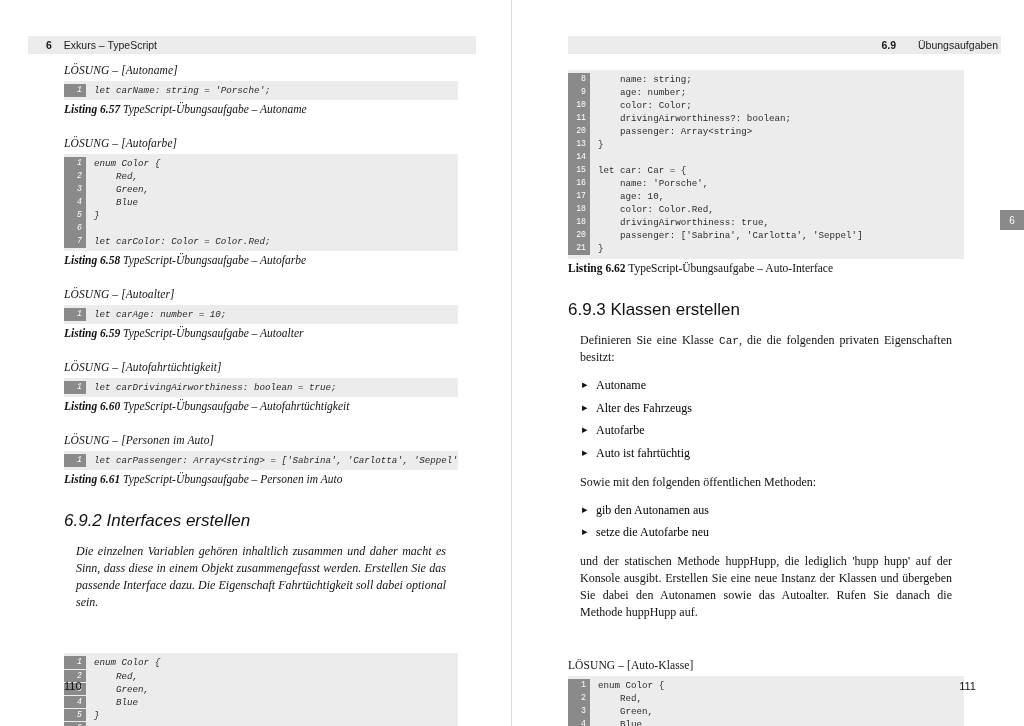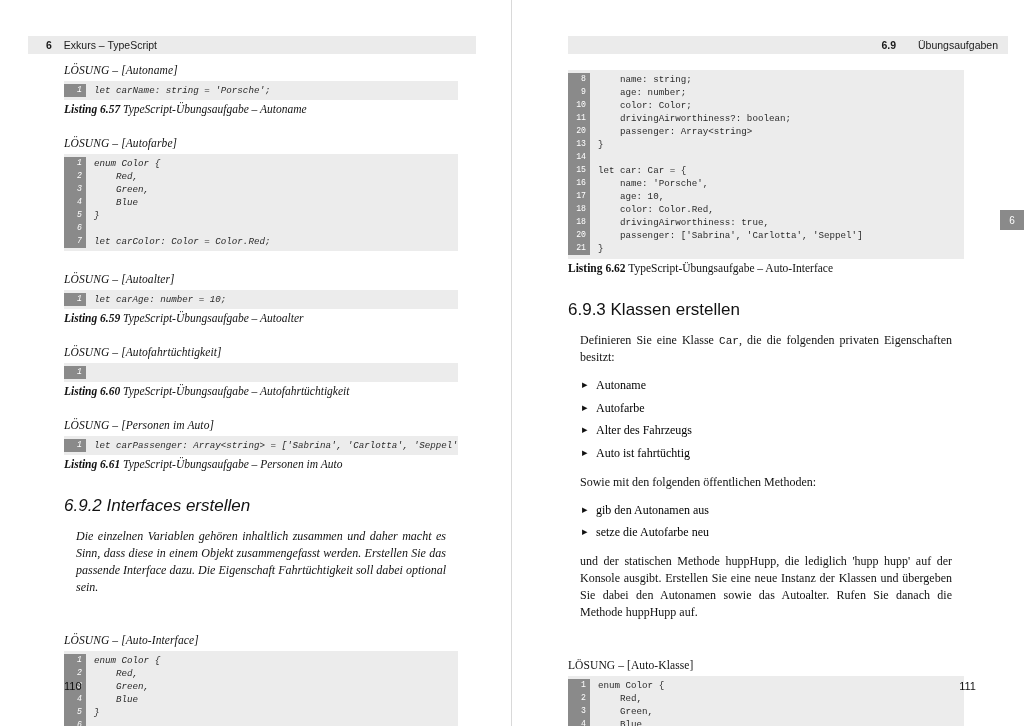--- a/index.html
+++ b/index.html
@@ -46,21 +46,21 @@
     font-family: "Liberation Sans", sans-serif;
     font-size: 10.5px;
     color: #1a1a1a;
   }
   .runhead .num {
     font-weight: bold;
     margin-right: 12px;
   }
   .runhead .ttl { font-weight: normal; }
   .runhead.left { left: 28px; top: 36px; width: 430px; padding-left: 18px; }
-  .runhead.right { left: 56px; top: 36px; width: 430px; padding-right: 10px; justify-content: flex-end; }
+  .runhead.right { left: 56px; top: 36px; width: 430px; padding-right: 3px; justify-content: flex-end; }
   .runhead.right .ttl { margin-left: 10px; }
 
   .content {
     position: absolute;
   }
   .page.left .content { left: 64px; top: 64px; width: 394px; font-style: italic; }
   .page.right .content { left: 56px; top: 66px; width: 396px; }
 
   
   .loesung {
@@ -209,37 +209,41 @@
         <p class="loesung">LÖSUNG – [Autofarbe]</p>
         <div class="listing">
           <div class="row"><span class="ln">1</span><span class="src">enum Color {</span></div>
           <div class="row"><span class="ln">2</span><span class="src">    Red,</span></div>
           <div class="row"><span class="ln">3</span><span class="src">    Green,</span></div>
           <div class="row"><span class="ln">4</span><span class="src">    Blue</span></div>
           <div class="row"><span class="ln">5</span><span class="src">}</span></div>
           <div class="row"><span class="ln">6</span><span class="src"></span></div>
           <div class="row"><span class="ln">7</span><span class="src">let carColor: Color = Color.Red;</span></div>
         </div>
+        <p class="caption">
+          <span class="lbl">Listing 6.58</span>
+          <span>TypeScript-Übungsaufgabe – Autofarbe</span>
+        </p>
 
         <div class="spacer-22"></div>
 
         <p class="loesung">LÖSUNG – [Autoalter]</p>
         <div class="listing">
           <div class="row"><span class="ln">1</span><span class="src">let carAge: number = 10;</span></div>
         </div>
         <p class="caption">
           <span class="lbl">Listing 6.59</span>
           <span>TypeScript-Übungsaufgabe – Autoalter</span>
         </p>
 
         <div class="spacer-22"></div>
 
         <p class="loesung">LÖSUNG – [Autofahrtüchtigkeit]</p>
         <div class="listing">
-          <div class="row"><span class="ln">1</span></div>
+          <div class="row"><span class="ln">1</span><span class="src">let carDrivingAirworthiness: boolean = true;</span></div>
         </div>
         <p class="caption">
           <span class="lbl">Listing 6.60</span>
           <span>TypeScript-Übungsaufgabe – Autofahrtüchtigkeit</span>
         </p>
 
         <div class="spacer-22"></div>
 
         <p class="loesung">LÖSUNG – [Personen im Auto]</p>
         <div class="listing">
@@ -250,21 +254,20 @@
           <span>TypeScript-Übungsaufgabe – Personen im Auto</span>
         </p>
 
         <div class="spacer-26"></div>
 
         <p class="heading3">6.9.2  Interfaces erstellen</p>
         <p class="para">Die einzelnen Variablen gehören inhaltlich zusammen und daher macht es Sinn, dass diese in einem Objekt zusammengefasst werden. Erstellen Sie das passende Interface dazu. Die Eigenschaft Fahrtüchtigkeit soll dabei optional sein.</p>
 
         <div class="spacer-26"></div>
 
-        <p class="loesung">LÖSUNG – [Auto-Interface]</p>
         <div class="listing">
           <div class="row"><span class="ln">1</span><span class="src">enum Color {</span></div>
           <div class="row"><span class="ln">2</span><span class="src">    Red,</span></div>
           <div class="row"><span class="ln">3</span><span class="src">    Green,</span></div>
           <div class="row"><span class="ln">4</span><span class="src">    Blue</span></div>
           <div class="row"><span class="ln">5</span><span class="src">}</span></div>
           <div class="row"><span class="ln">6</span><span class="src"></span></div>
           <div class="row"><span class="ln">7</span><span class="src">interface Car {</span></div>
         </div>
 
@@ -307,22 +310,22 @@
           <span>TypeScript-Übungsaufgabe – Auto-Interface</span>
         </p>
 
         <div class="spacer-26"></div>
 
         <p class="heading3">6.9.3  Klassen erstellen</p>
         <p class="para"><span>Definieren Sie eine Klasse </span><span class="code-inline">Car</span><span>, die die folgenden privaten Eigenschaften besitzt:</span></p>
 
         <ul class="bullets">
           <li>Autoname</li>
+          <li>Alter des Fahrzeugs</li>
           <li>Autofarbe</li>
-          <li>Alter des Fahrzeugs</li>
           <li>Auto ist fahrtüchtig</li>
         </ul>
 
         <p class="para">Sowie mit den folgenden öffentlichen Methoden:</p>
 
         <ul class="bullets">
           <li>gib den Autonamen aus</li>
           <li>setze die Autofarbe neu</li>
         </ul>
 

